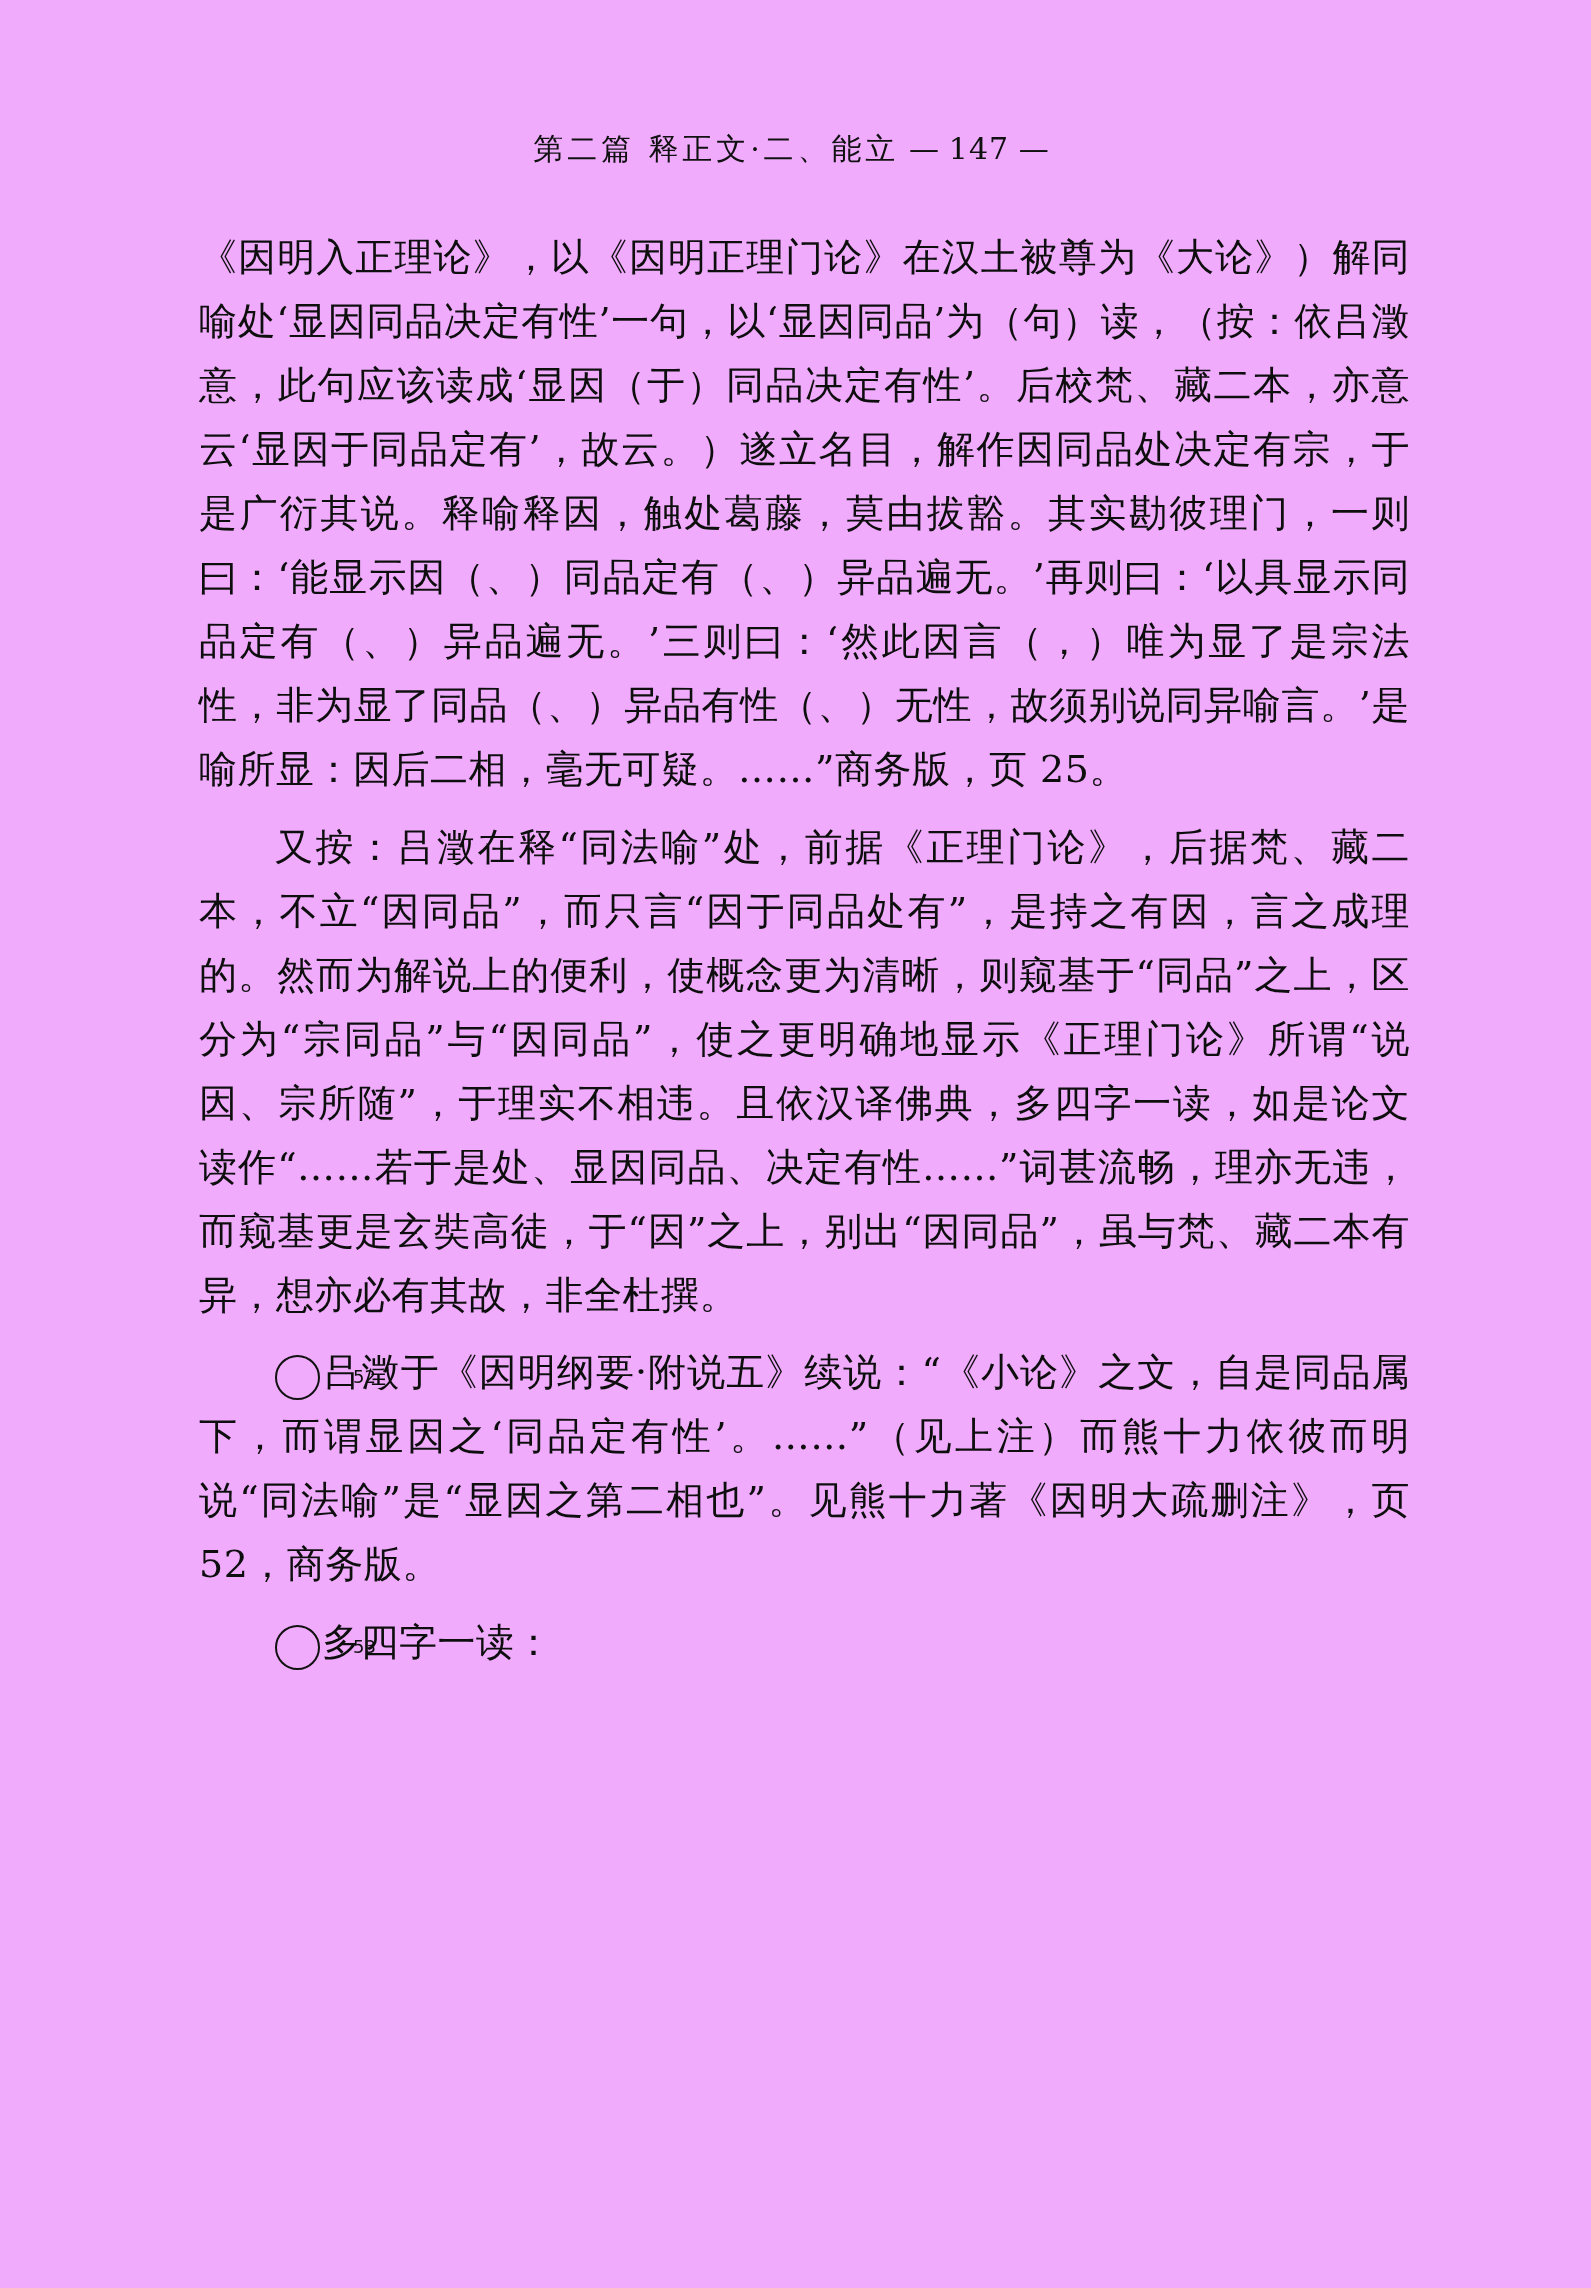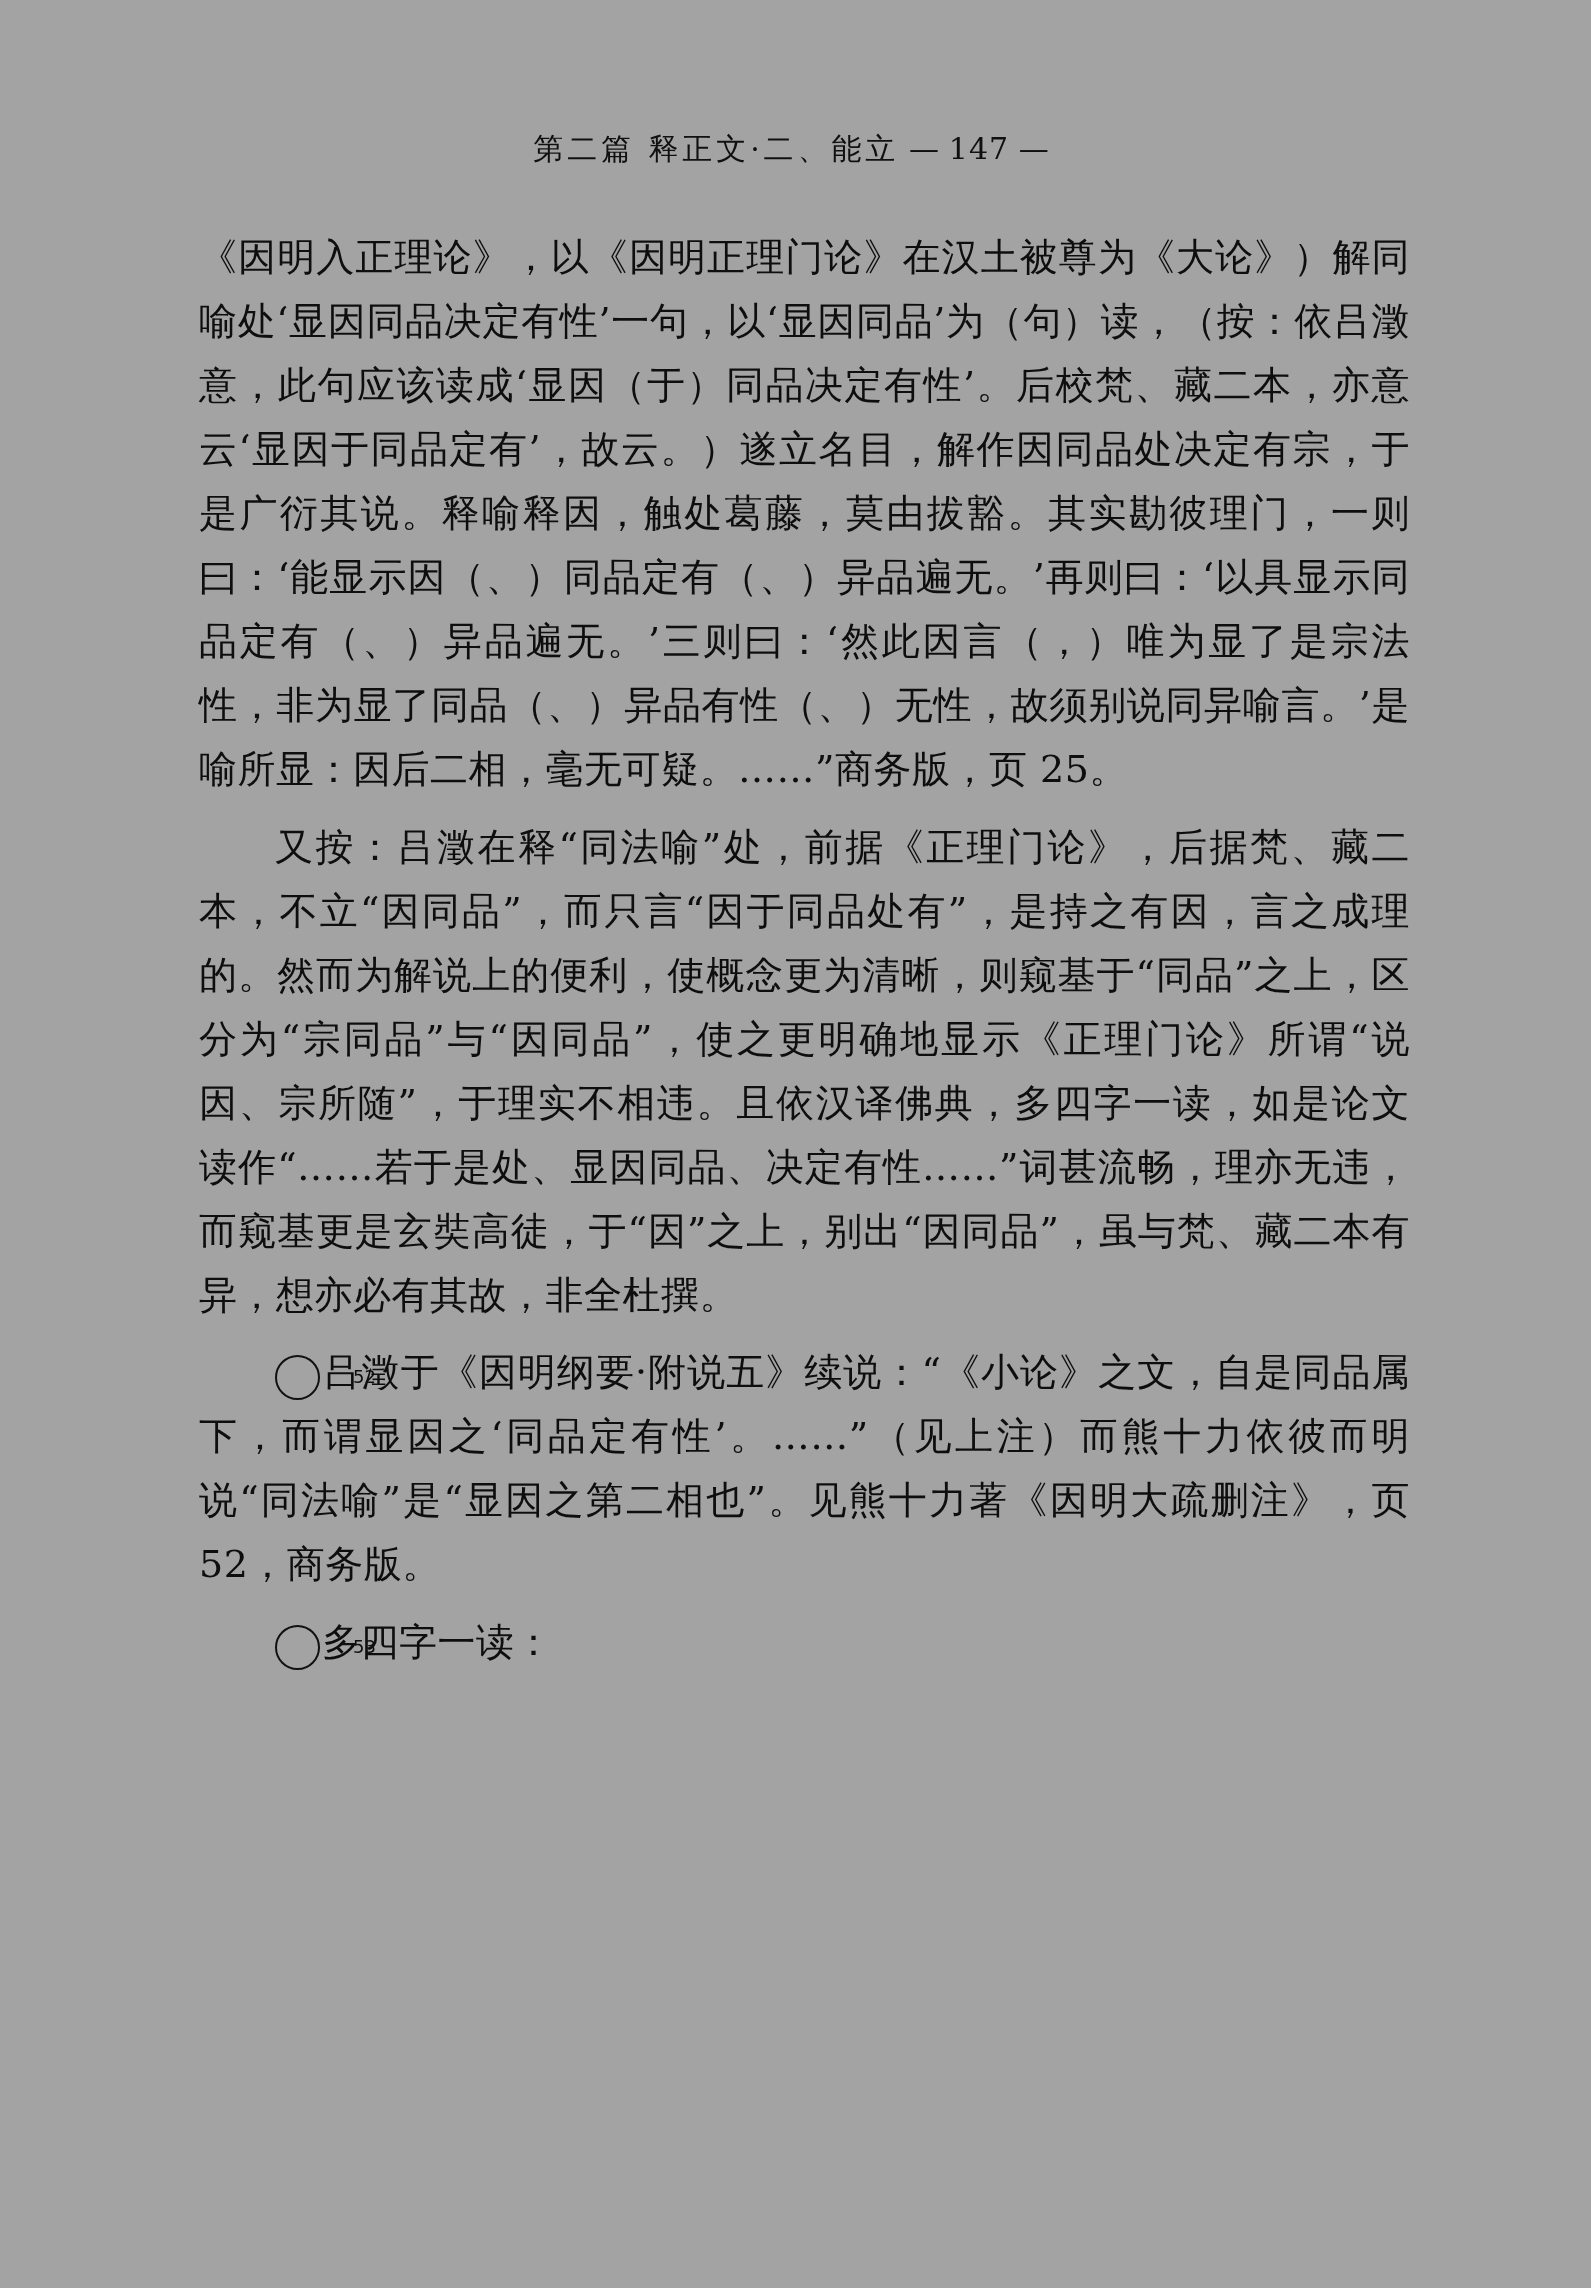--- a/index.html
+++ b/index.html
@@ -4,21 +4,21 @@
 <style>
   html, body {
     margin: 0;
     padding: 0;
     background: #ffffff;
   }
   .page {
     position: relative;
     width: 1592px;
     height: 2289px;
-    background: #a3a3a3;
+    background: #f0abfc;
     font-family: "DejaVu Serif", "Liberation Serif", serif;
     color: #121212;
     overflow: hidden;
   }
   .header {
     position: absolute;
     top: 129px;
     left: 0;
     width: 1592px;
     text-align: center;

